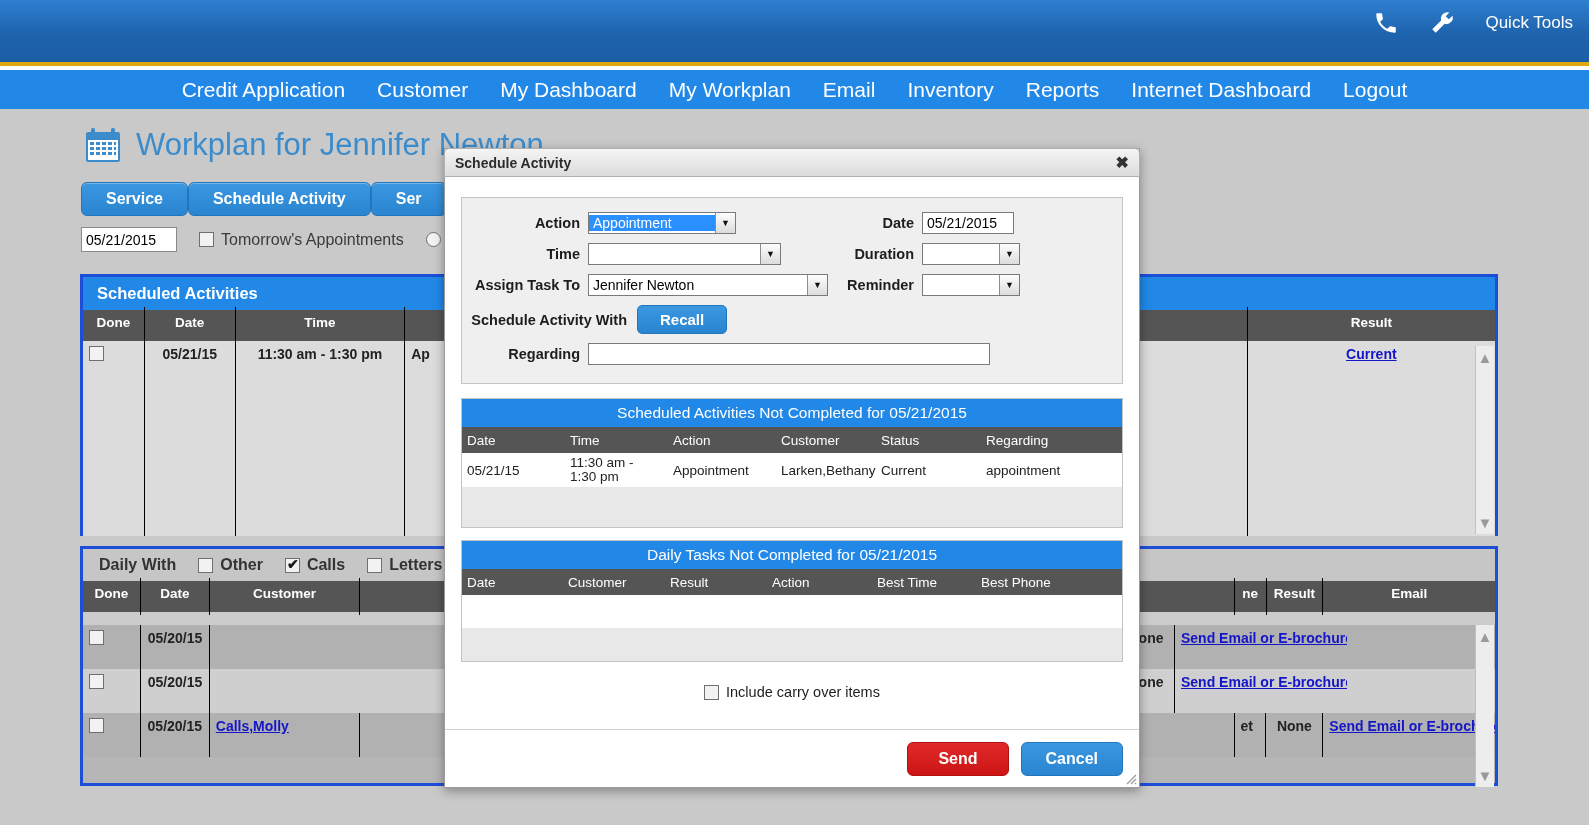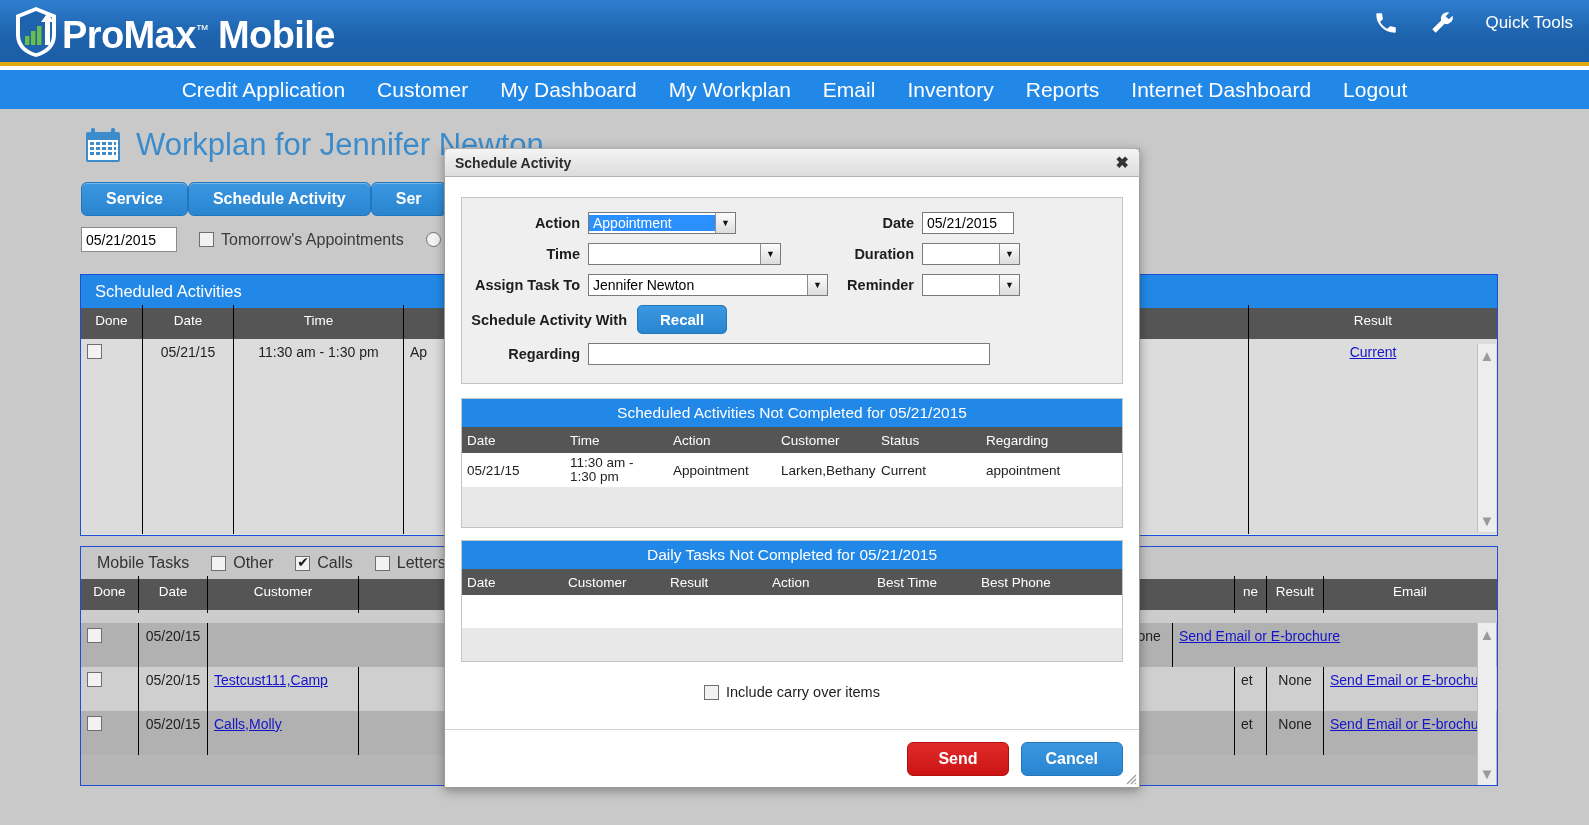--- a/index.html
+++ b/index.html
@@ -80,21 +80,22 @@
     font-size: 14px; color: #1a1a1a; line-height: 16px;
   }
   .rbtn {
     width: 15px; height: 15px; border: 1px solid #6f6f6f; background: #f2f2f2;
     border-radius: 50%; display: inline-block;
   }
 
   
   .panel {
     position: absolute; background: #e4e4e4;
-    border: 1px solid #1d4ed8;
+    border: 3px solid #1d4ed8;
+    font-weight: bold;
   }
   .panel-title {
     background: #2288e8; color: #ffffff; font-size: 16.5px;
     padding: 7px 14px;
   }
   .grid-head {
     background: #555555; color: #ffffff; font-size: 13.5px;
     display: flex; height: 31px; align-items: center;
   }
   .grid-head > div {
@@ -192,31 +193,20 @@
     font-size: 16px; border: 1px solid #2276bb; border-radius: 6px; padding: 7px 24px; cursor: pointer;
   }
   #resize-grip {
     position: absolute; right: 2px; bottom: 2px; width: 14px; height: 14px; cursor: nwse-resize;
   }
 </style>
 </head>
 <body>
 
 <div id="topbar">
-  <div id="brand">
-    <svg id="logo-mark" viewBox="0 0 44 52">
-      <path d="M22 1 L42 9 V29 C42 41 33 48 22 51 C11 48 2 41 2 29 V9 Z" fill="#ffffff"></path>
-      <path d="M22 5 L38 11.5 V29 C38 39 30.5 44.8 22 47.3 C13.5 44.8 6 39 6 29 V11.5 Z" fill="#1e63ad"></path>
-      <rect x="11" y="30" width="4.4" height="9" fill="#6abf4b"></rect>
-      <rect x="17" y="25" width="4.4" height="14" fill="#6abf4b"></rect>
-      <rect x="23" y="20" width="4.4" height="19" fill="#6abf4b"></rect>
-      <path d="M31 39 V16 h-4 l6.5 -9 l6.5 9 h-4 V39 Z" fill="#ffffff"></path>
-    </svg>
-    <div id="brand-text"><span>ProMax</span><span class="tm">™</span><span class="light"> Mobile</span></div>
-  </div>
 
   <div id="topright">
     <svg width="26" height="26" viewBox="0 0 24 24">
       <path class="icon-white" d="M6.6 10.8c1.4 2.8 3.8 5.1 6.6 6.6l2.2-2.2c.3-.3.7-.4 1-.2 1.2.4 2.4.6 3.6.6.6 0 1 .4 1 1V20c0 .6-.4 1-1 1C10.6 21 3 13.4 3 4c0-.6.4-1 1-1h3.5c.6 0 1 .4 1 1 0 1.3.2 2.5.6 3.6.1.4 0 .8-.2 1.1l-2.3 2.1z"></path>
     </svg>
     <svg width="28" height="26" viewBox="0 0 24 24">
       <path class="icon-white" d="M21.7 5.2l-3.4 3.4-2.9-2.9 3.4-3.4a6 6 0 0 0-7.6 7.3L3 17.8 6.2 21l8.2-8.2a6 6 0 0 0 7.3-7.6z"></path>
     </svg>
     <span class="qt-label">Quick Tools</span>
   </div>
@@ -299,21 +289,21 @@
       </div>
     </div>
     <div class="vscroll" style="top:69px; height:188px;">
       <span class="chev">▲</span>
       <span class="chev">▼</span>
     </div>
   </div>
 
   <div class="panel" style="left:80px; top:437px; width:1418px; height:240px; background:#b6b6b6;">
     <div style="display:flex; align-items:center; gap:22px; padding:7px 16px; background:#c6c6c6; font-size:16px; color:#333;">
-      <span>Mobile Tasks</span>
+      <span>Daily With</span>
       <label class="chk-lbl">
         <span class="cbox"></span>
         <span>Other</span>
       </label>
       <label class="chk-lbl">
         <span class="cbox checked"></span>
         <span>Calls</span>
       </label>
       <label class="chk-lbl">
         <span class="cbox"></span>
@@ -341,21 +331,20 @@
       <div style="width:69px" class="cell-center">05/20/15</div>
       <div style="width:876px"></div>
       <div style="width:32px">et</div>
       <div style="width:57px" class="cell-center">None</div>
       <div style="width:172px" class="cell-center"><span class="link">Send Email or E-brochure</span></div>
     </div>
 
     <div class="grid-row" style="height:44px; background:#cfcfcf;">
       <div style="width:58px"><span class="cbox"></span></div>
       <div style="width:69px" class="cell-center">05/20/15</div>
-      <div style="width:151px"><span class="link">Testcust111,Camp</span></div>
       <div style="width:876px"></div>
       <div style="width:32px">et</div>
       <div style="width:57px" class="cell-center">None</div>
       <div style="width:172px" class="cell-center"><span class="link">Send Email or E-brochure</span></div>
     </div>
 
     <div class="grid-row" style="height:44px; background:#b1b1b1;">
       <div style="width:58px"><span class="cbox"></span></div>
       <div style="width:69px" class="cell-center">05/20/15</div>
       <div style="width:151px"><span class="link">Calls,Molly</span></div>

